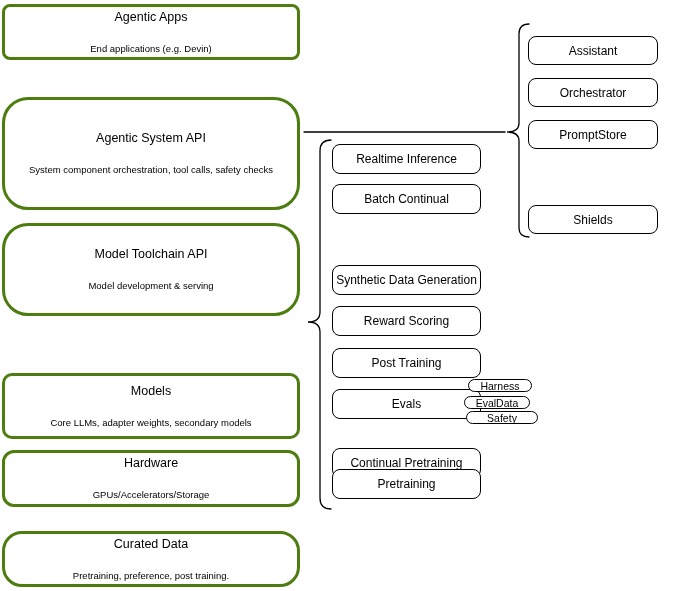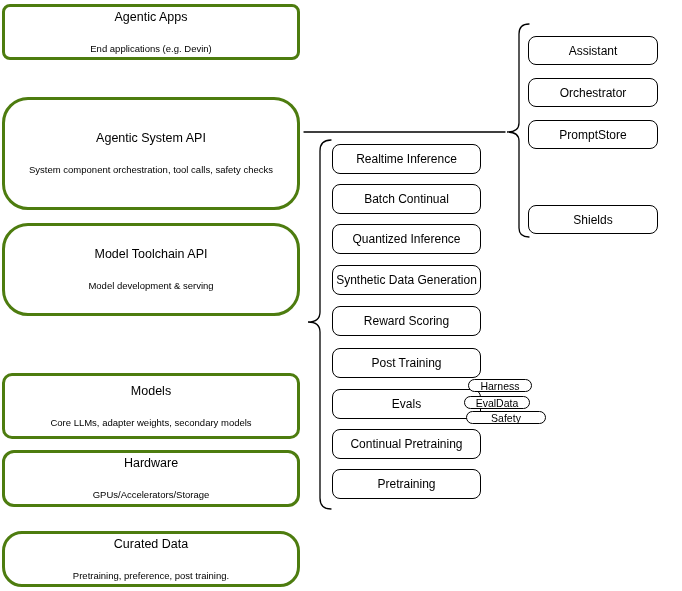--- a/index.html
+++ b/index.html
@@ -97,30 +97,29 @@
     <div class="title">Hardware</div>
     <div class="subtitle">GPUs/Accelerators/Storage</div>
   </div>
   <div class="box layer" style="top:531px;height:56px;border-radius:20px">
     <div class="title">Curated Data</div>
     <div class="subtitle">Pretraining, preference, post training.</div>
   </div>
 
   <div class="node mid" style="top:144px">Realtime Inference</div>
   <div class="node mid" style="top:184px">Batch Continual</div>
-  <div class="node mid" style="top:224px">Quantized Inference</div>
   <div class="node mid" style="top:306px">Reward Scoring</div>
   <div class="node mid" style="top:265px">Synthetic Data Generation</div>
   <div class="node mid" style="top:348px">Post Training</div>
   <div class="node mid" style="top:389px">Evals</div>
-  <div class="node mid" style="top:429px">Continual Pretraining</div>
+  <div class="node mid" style="top:448px">Continual Pretraining</div>
   <div class="node mid" style="top:469px">Pretraining</div>
 
   <div class="tag" style="left:468px;top:379px;width:64px">Harness</div>
   <div class="tag" style="left:464px;top:396px;width:66px">EvalData</div>
-  <div class="tag" style="left:466px;top:411px;width:80px">Safety</div>
+  <div class="tag" style="left:466px;top:411px;width:72px">Safety</div>
 
   <div class="node rightcol" style="top:36px">Assistant</div>
   <div class="node rightcol" style="top:78px">Orchestrator</div>
   <div class="node rightcol" style="top:120px">PromptStore</div>
   <div class="node rightcol" style="top:205px">Shields</div>
 
 </div>
 
 </body></html>

